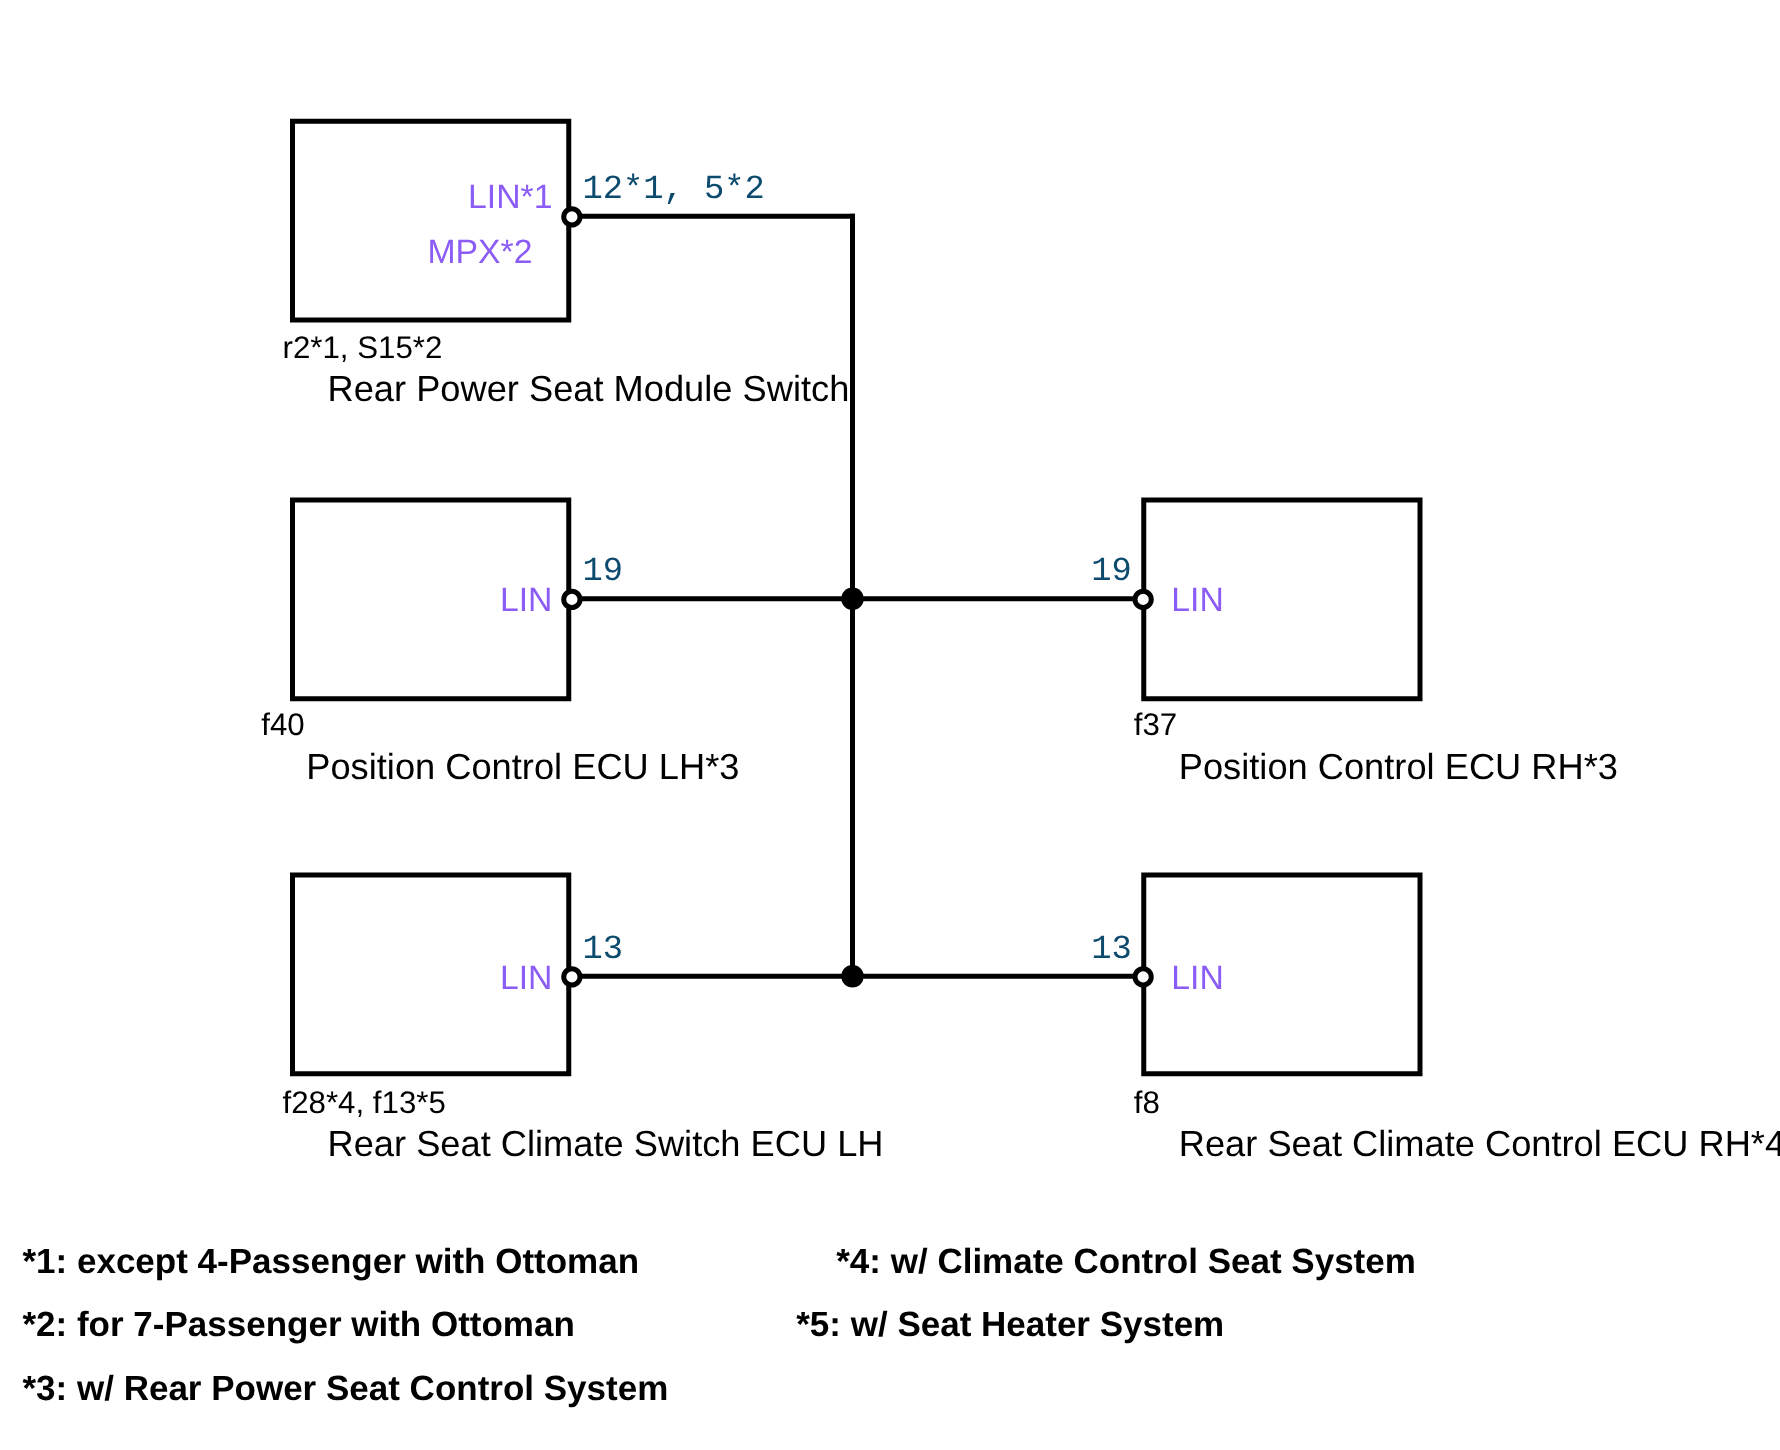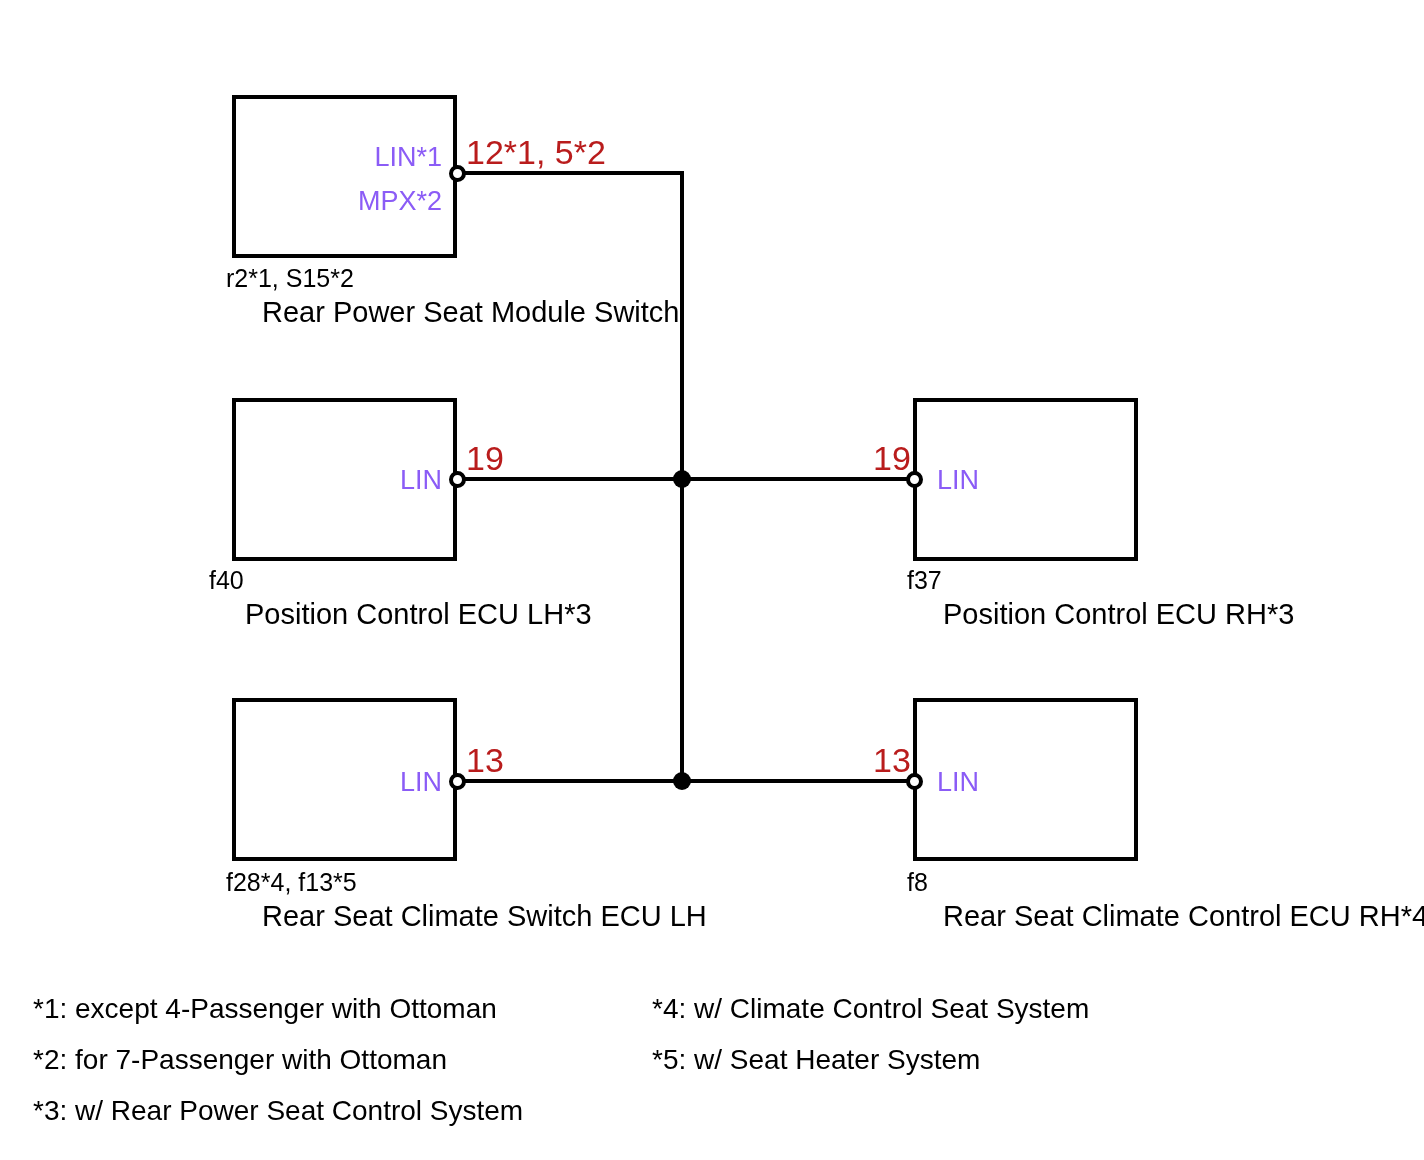--- a/index.html
+++ b/index.html
@@ -77,25 +77,26 @@
   .wire-v {
     position: absolute;
     width: 4px;
     background: #000000;
     z-index: 2;
   }
 
   
   .pin-number {
     position: absolute;
-    font-size: 34px;
+    font-size: 27px;
     line-height: 30px;
     white-space: nowrap;
-    color: #b91c1c;
+    color: #0c4a6e;
     z-index: 5;
+    font-family: Liberation Mono, monospace;
   }
 
   
   .caption {
     position: absolute;
     white-space: nowrap;
     color: #000000;
   }
   .caption .connector-id {
     display: block;
@@ -105,45 +106,46 @@
   .caption .component-name {
     display: block;
     font-size: 29px;
     line-height: 36px;
     margin-left: 36px;
   }
 
   
   .footnotes {
     position: absolute;
-    left: 15px;
+    left: 0;
     top: 975px;
     width: 1248px;
     height: 160px;
+    font-weight: bold;
   }
   .footnote {
     position: absolute;
     font-size: 28px;
     line-height: 34px;
     white-space: nowrap;
     color: #000000;
   }
   .footnote-col-left  { left: 18px; }
   .footnote-col-right { left: 637px; }
 </style>
 </head>
 <body>
 
 <div id="diagram-root">
 
   <div class="ecu-box" style="left:232px; top:95px; width:225px; height:163px;"></div>
 
   <div class="port-label right-aligned" style="left:257px; top:140px; width:185px;">LIN*1</div>
 
-  <div class="port-label right-aligned" style="left:257px; top:184px; width:185px;">MPX*2</div>
+  <div class="port-label right-aligned" style="left:241px; top:184px; width:185px;">MPX*2</div>
 
   <div class="terminal" style="left:449px; top:165px;"></div>
 
   <div class="pin-number" style="left:466px; top:137px;">12*1, 5*2</div>
 
   <div class="wire-h" style="left:457px; top:171px; width:227px;"></div>
   <div class="wire-v" style="left:680px; top:171px; height:614px;"></div>
 
   <div class="caption" style="left:226px; top:262px;">
     <span class="connector-id">r2*1, S15*2</span>
@@ -211,17 +213,17 @@
 
   <div class="caption" style="left:907px; top:866px;">
     <span class="connector-id">f8</span>
     <span class="component-name">Rear Seat Climate Control ECU RH*4, *5</span>
   </div>
 
   <div class="footnotes">
     <div class="footnote footnote-col-left" style="top:17px;">*1: except 4-Passenger with Ottoman</div>
     <div class="footnote footnote-col-left" style="top:68px;">*2: for 7-Passenger with Ottoman</div>
     <div class="footnote footnote-col-left" style="top:119px;">*3: w/ Rear Power Seat Control System</div>
-    <div class="footnote footnote-col-right" style="top:17px;">*4: w/ Climate Control Seat System</div>
+    <div class="footnote footnote-col-right" style="top:17px;margin-left:32px;">*4: w/ Climate Control Seat System</div>
     <div class="footnote footnote-col-right" style="top:68px;">*5: w/ Seat Heater System</div>
   </div>
 
 </div>
 
 </body></html>

